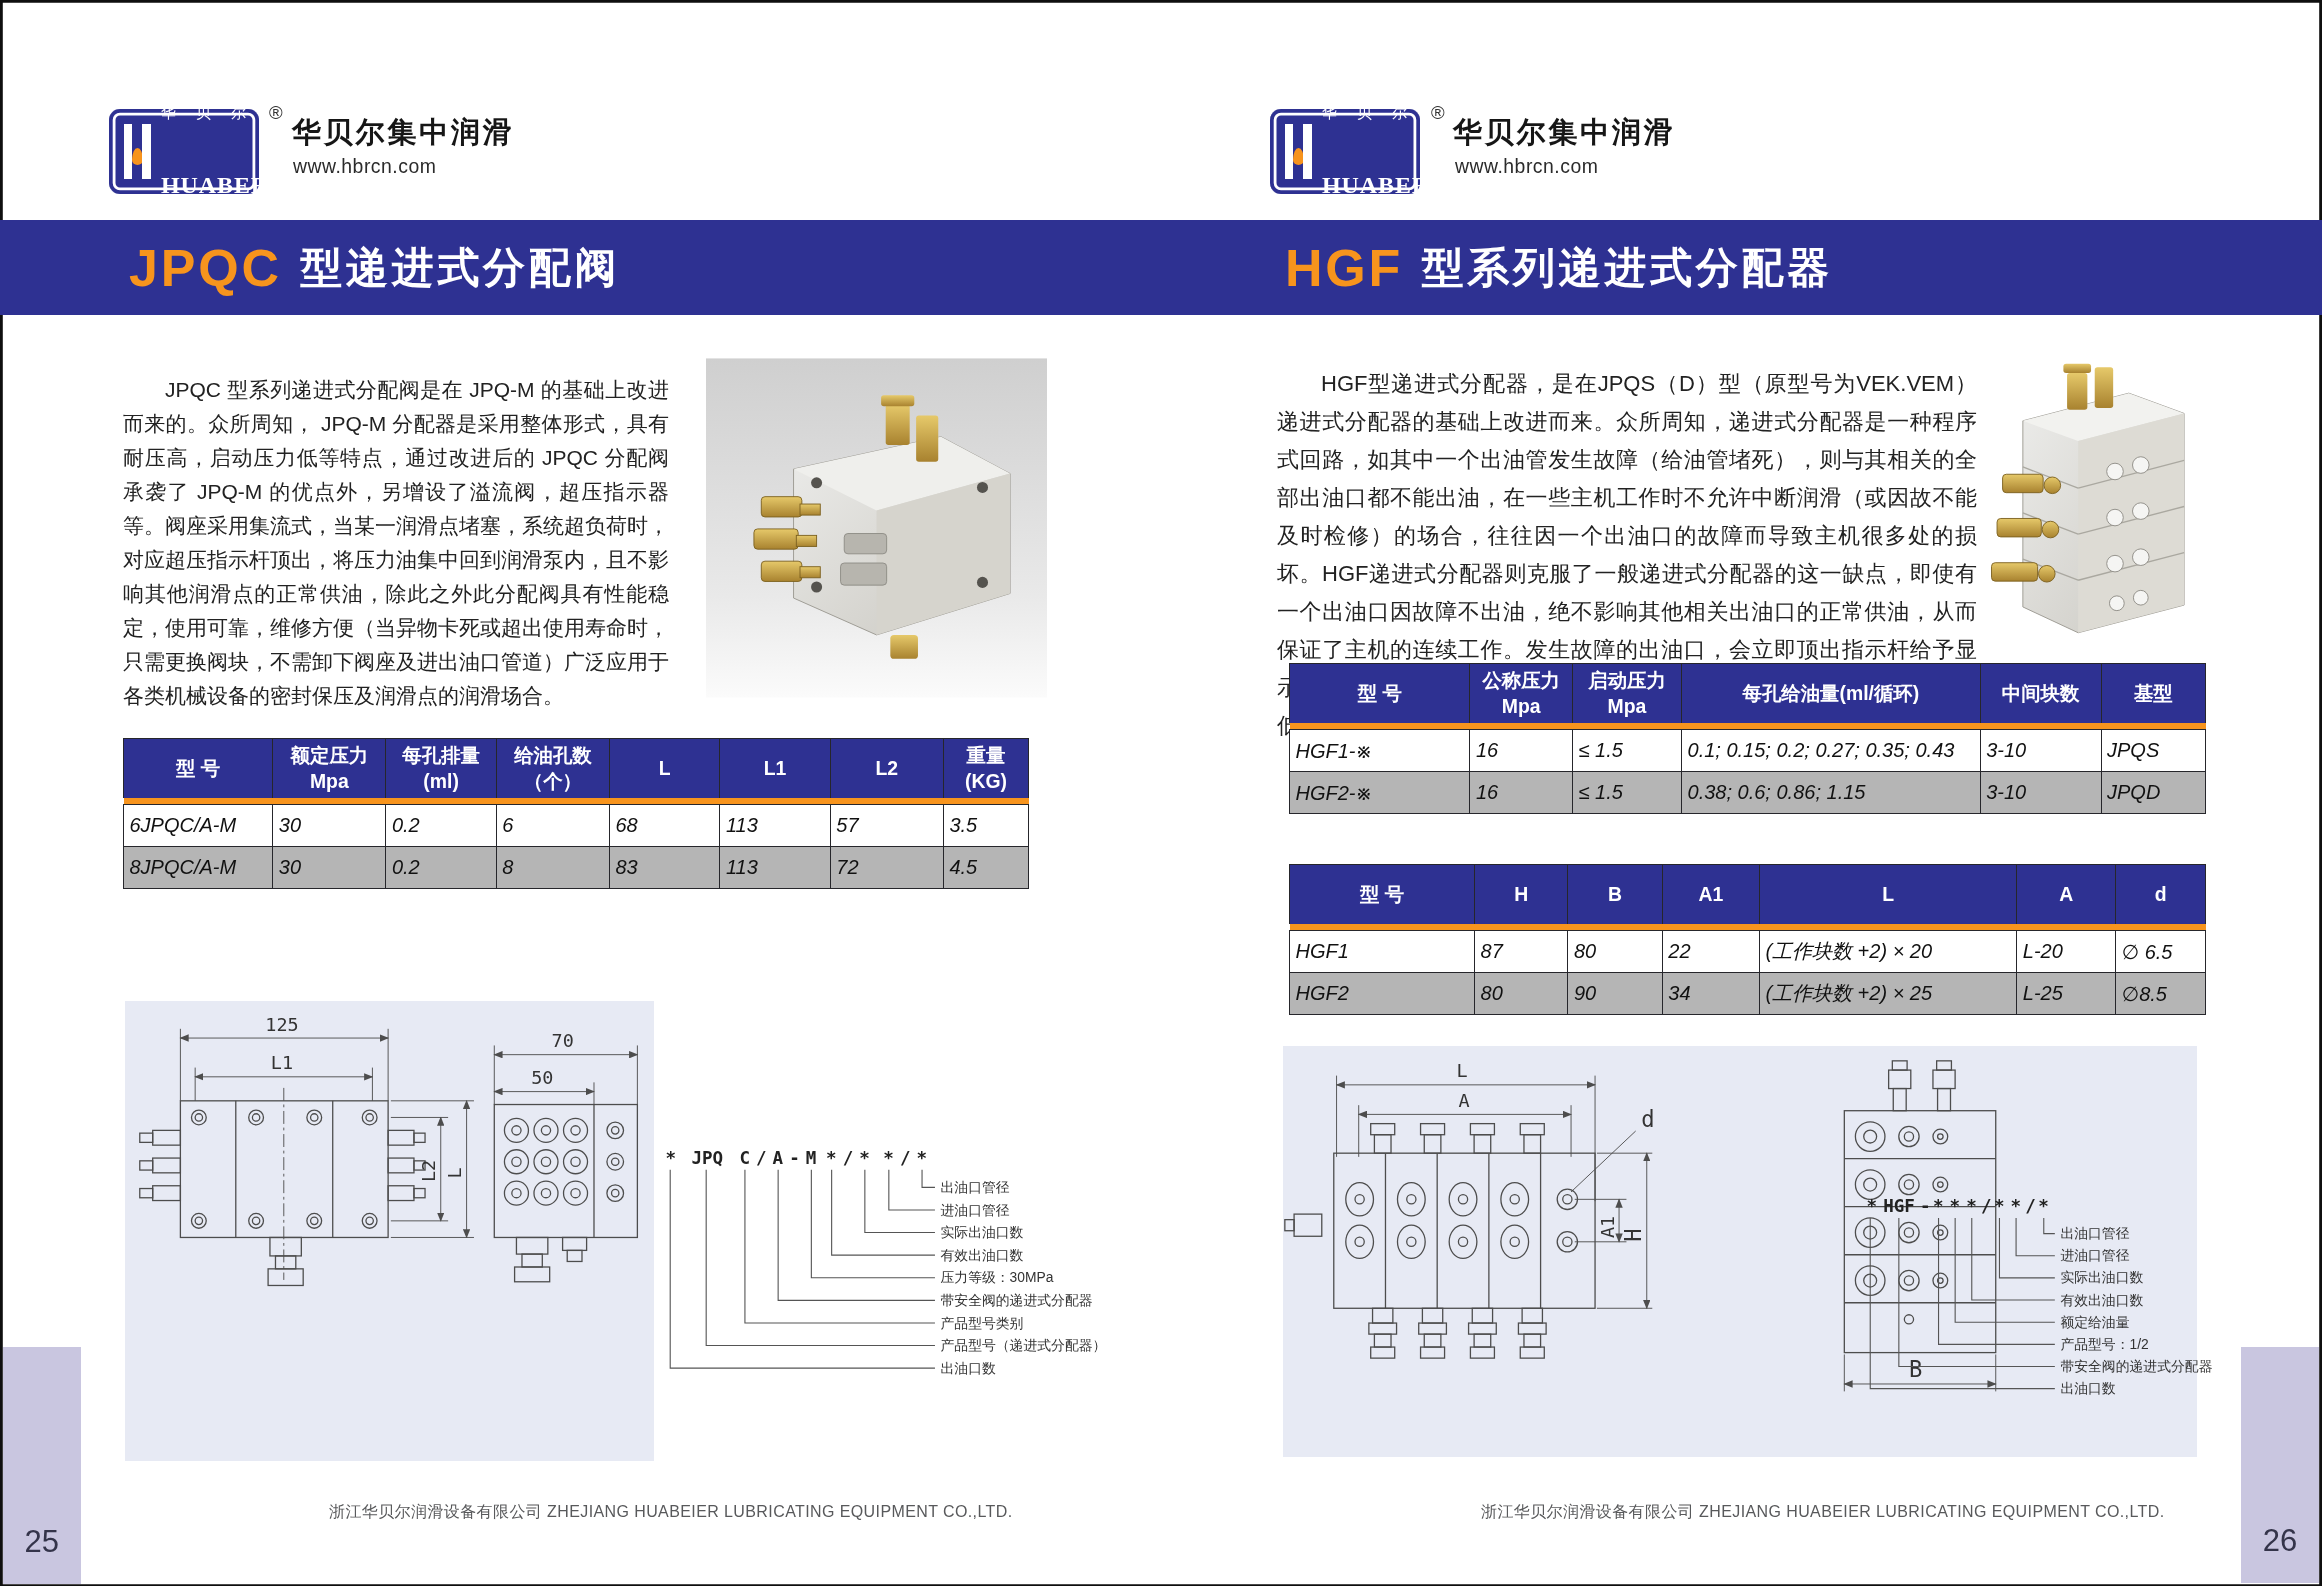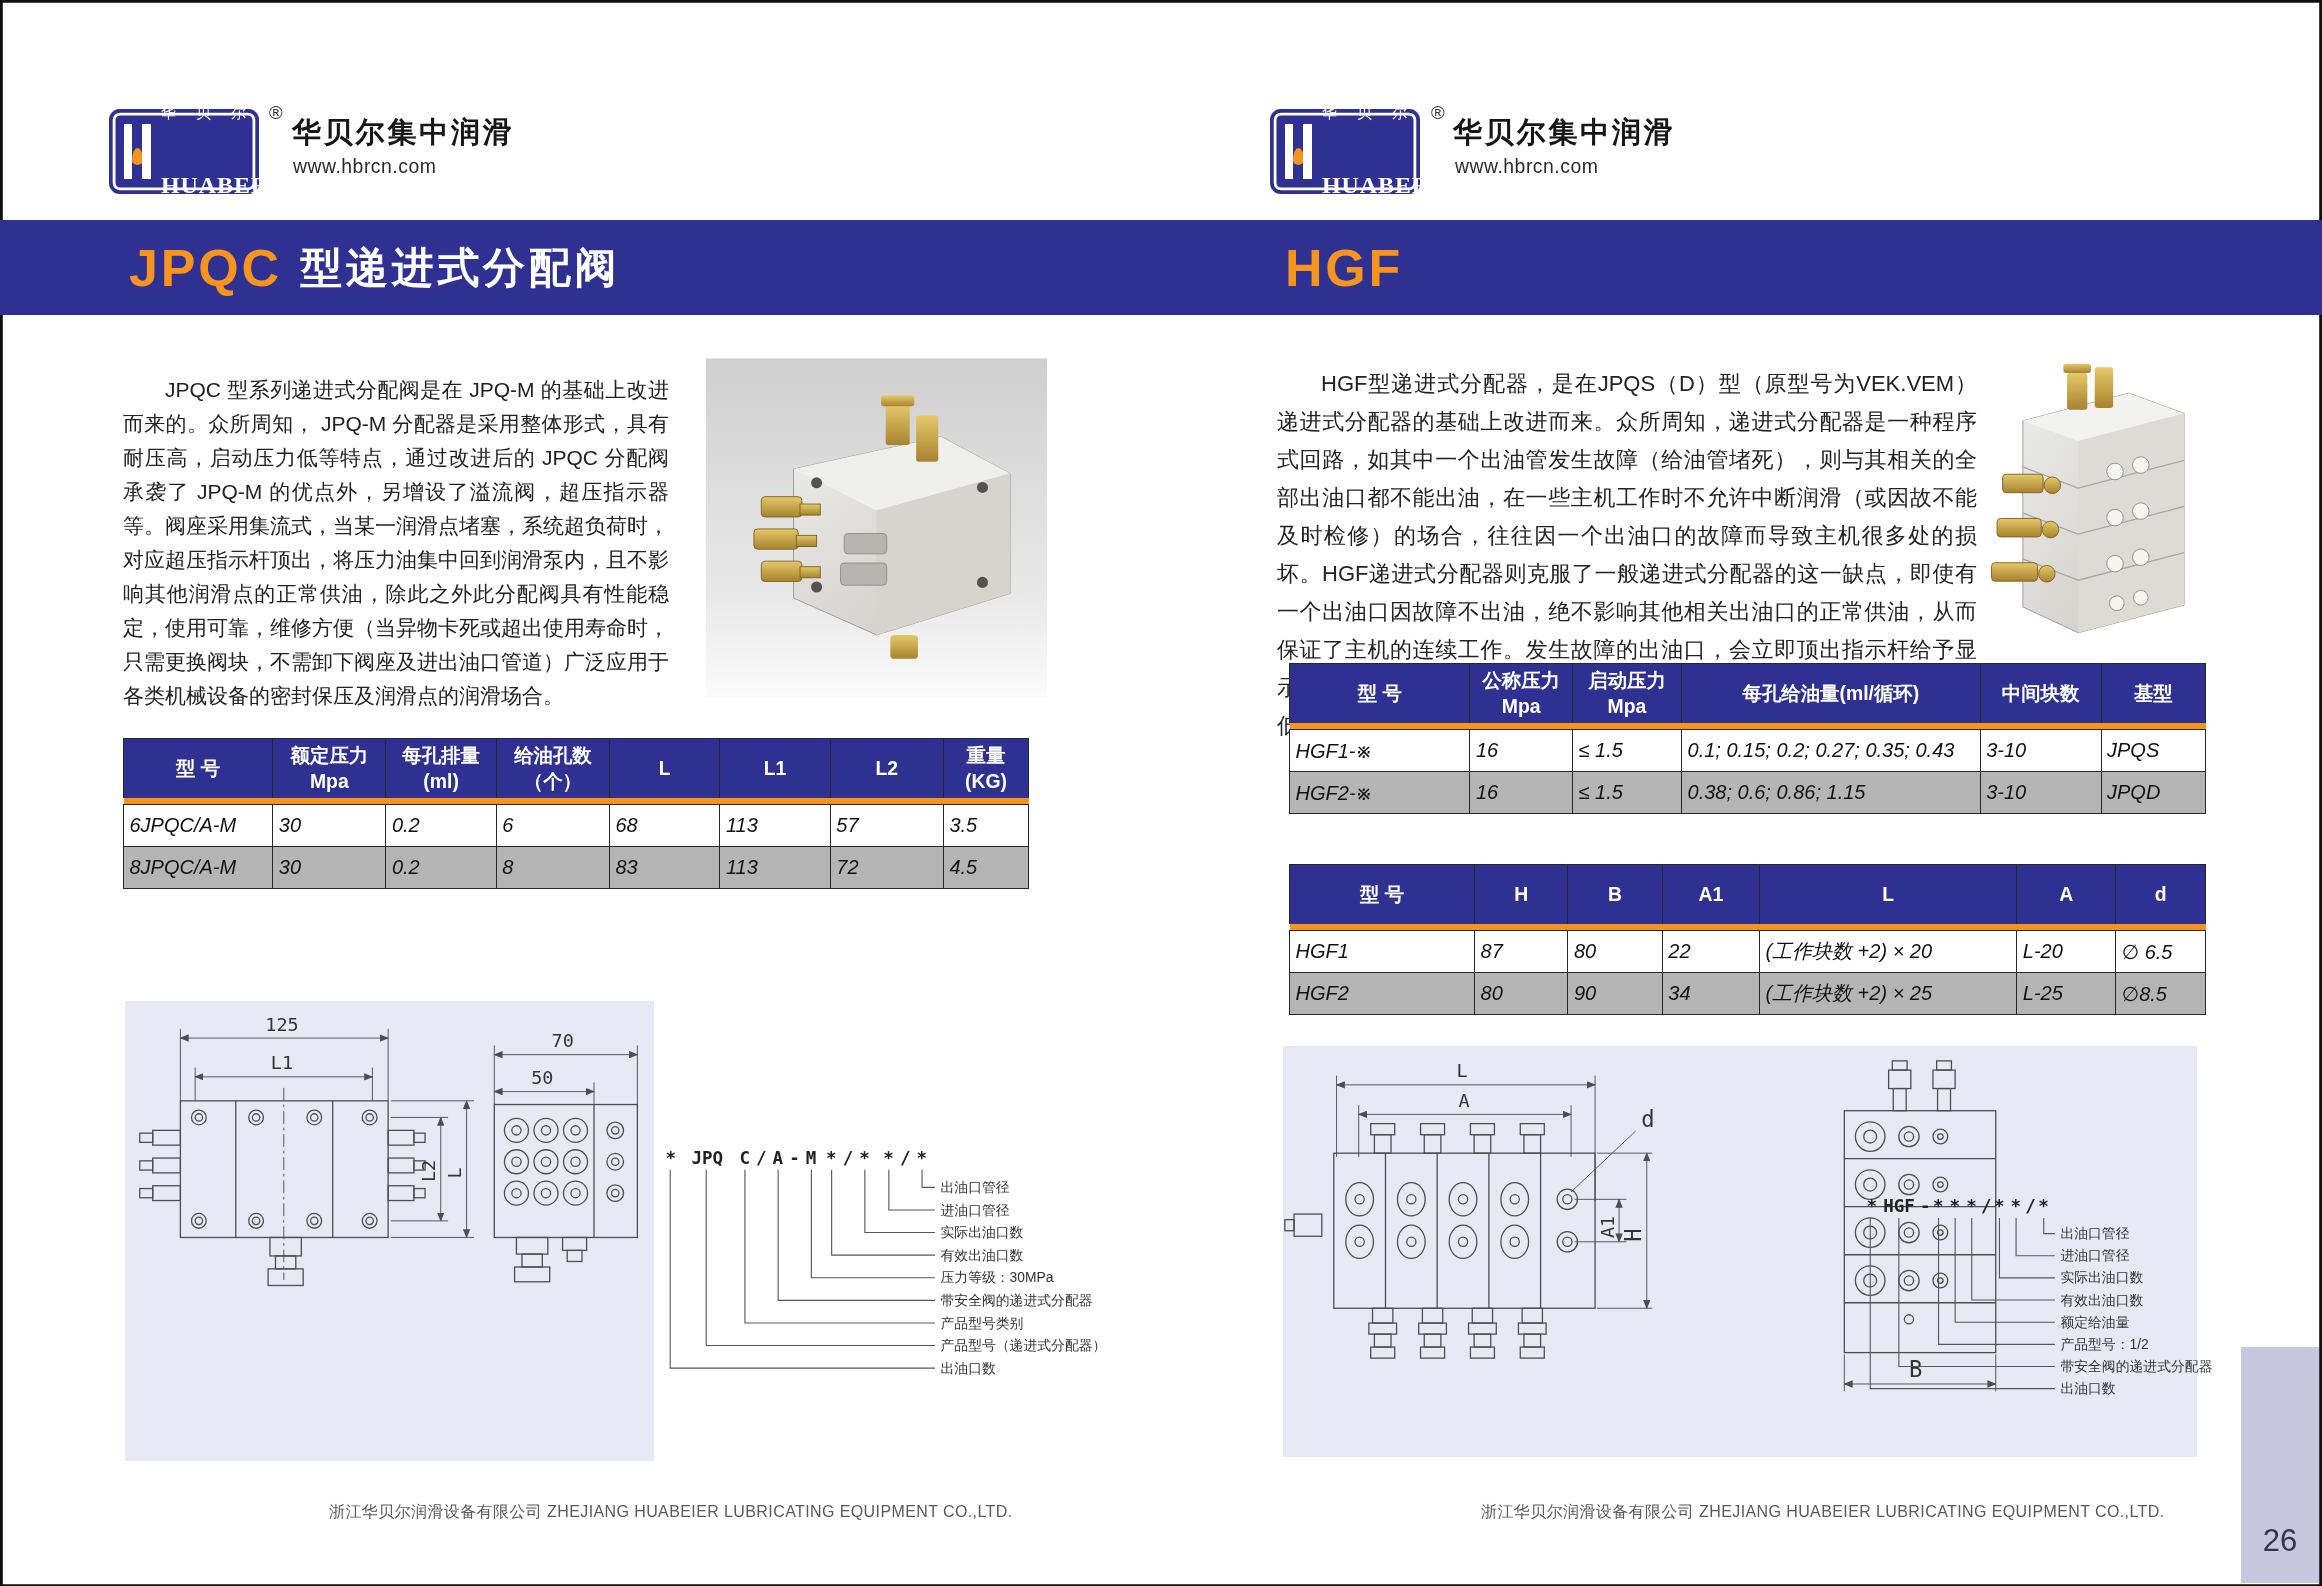--- a/index.html
+++ b/index.html
@@ -143,20 +143,21 @@
   <div class="company" style="left:1453px;top:113px">华贝尔集中润滑</div>
   <div class="website" style="left:1455px;top:155px">www.hbrcn.com</div>
 
   <div class="band">
     <div class="title" style="left:129px">
       <span class="code">JPQC</span>
       <span class="cn">型递进式分配阀</span>
     </div>
     <div class="title" style="left:1285px">
       <span class="code">HGF</span>
+      <span class="cn">型系列递进式分配器</span>
     </div>
   </div>
 
   <div class="intro l">JPQC 型系列递进式分配阀是在 JPQ-M 的基础上改进而来的。众所周知， JPQ-M 分配器是采用整体形式，具有耐压高，启动压力低等特点，通过改进后的 JPQC 分配阀承袭了 JPQ-M 的优点外，另增设了溢流阀，超压指示器等。阀座采用集流式，当某一润滑点堵塞，系统超负荷时，对应超压指示杆顶出，将压力油集中回到润滑泵内，且不影响其他润滑点的正常供油，除此之外此分配阀具有性能稳定，使用可靠，维修方便（当异物卡死或超出使用寿命时，只需更换阀块，不需卸下阀座及进出油口管道）广泛应用于各类机械设备的密封保压及润滑点的润滑场合。</div>
   <div class="intro r">HGF型递进式分配器，是在JPQS（D）型（原型号为VEK.VEM）递进式分配器的基础上改进而来。众所周知，递进式分配器是一种程序式回路，如其中一个出油管发生故障（给油管堵死），则与其相关的全部出油口都不能出油，在一些主机工作时不允许中断润滑（或因故不能及时检修）的场合，往往因一个出油口的故障而导致主机很多处的损坏。HGF递进式分配器则克服了一般递进式分配器的这一缺点，即使有一个出油口因故障不出油，绝不影响其他相关出油口的正常供油，从而保证了主机的连续工作。发生故障的出油口，会立即顶出指示杆给予显示，不需要逐个检查，检修工作也非常方便。适用介质粘度为针入度不低于220（25℃150g）1/10mm的润滑脂或粘度大于N46的润滑油。</div>
 
   <svg class="photo" style="left:706px;top:358px" width="341" height="340" viewBox="0 0 370 368">
     <rect width="370" height="368" fill="url(#gph)"></rect>
     <polygon points="95,120 255,85 330,125 330,255 185,300 95,260" fill="url(#gmetal)" stroke="#9a9890" stroke-width="1"></polygon>
     <polygon points="95,120 255,85 330,125 185,165" fill="#efefec"></polygon>
@@ -653,18 +654,21 @@
       <text x="216" y="170" class="lg-label">产品型号：1/2</text>
       <polyline points="41,28 41,189 210,189" class="lg-line"></polyline>
       <text x="216" y="194" class="lg-label">带安全阀的递进式分配器</text>
       <polyline points="10,28 10,213 210,213" class="lg-line"></polyline>
       <text x="216" y="218" class="lg-label">出油口数</text>
     </svg>
 
   <div class="footer l">浙江华贝尔润滑设备有限公司 ZHEJIANG HUABEIER LUBRICATING EQUIPMENT CO.,LTD.</div>
   <div class="footer r">浙江华贝尔润滑设备有限公司 ZHEJIANG HUABEIER LUBRICATING EQUIPMENT CO.,LTD.</div>
 
+  <div class="pagetab l">
+    <div class="pagenum">25</div>
+  </div>
   <div class="pagetab r">
     <div class="pagenum">26</div>
   </div>
 
 </div>
 
 
 </body></html>

